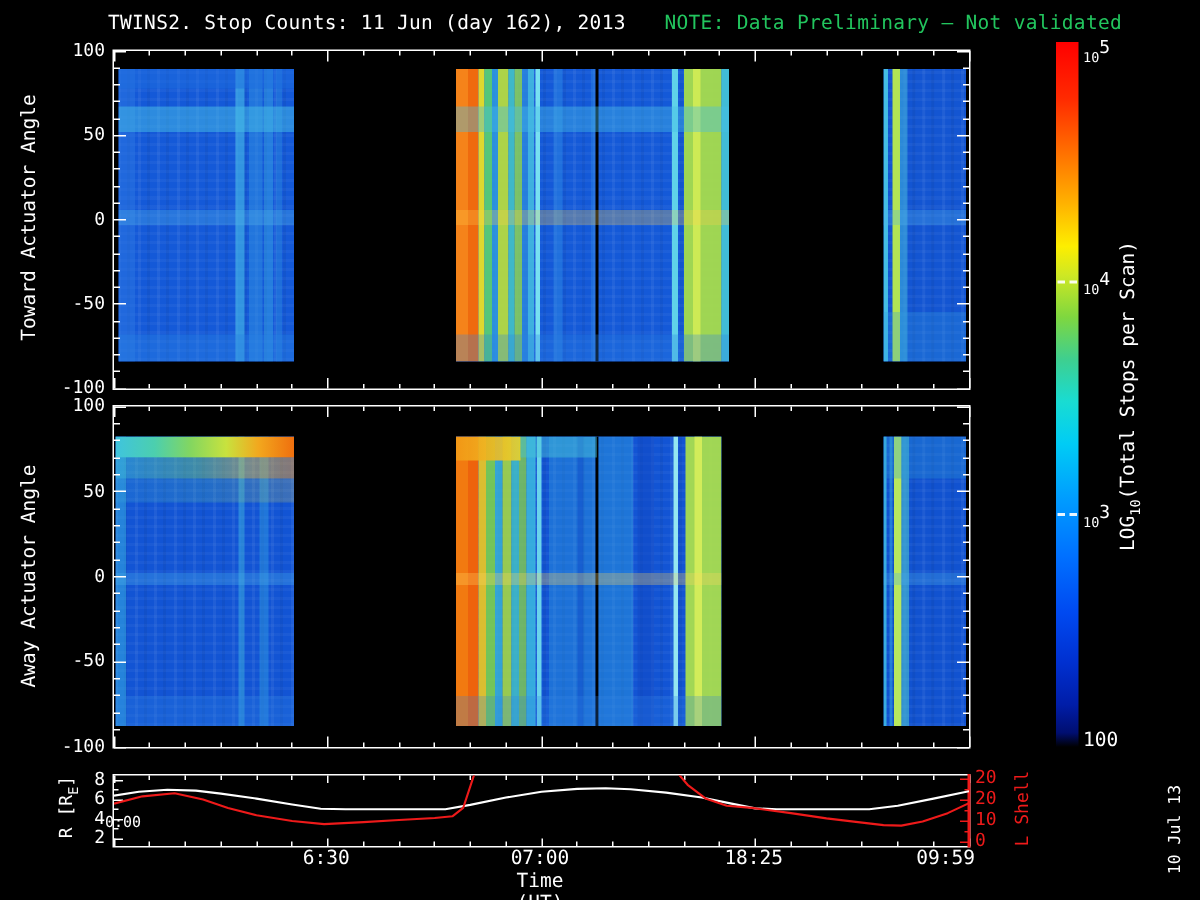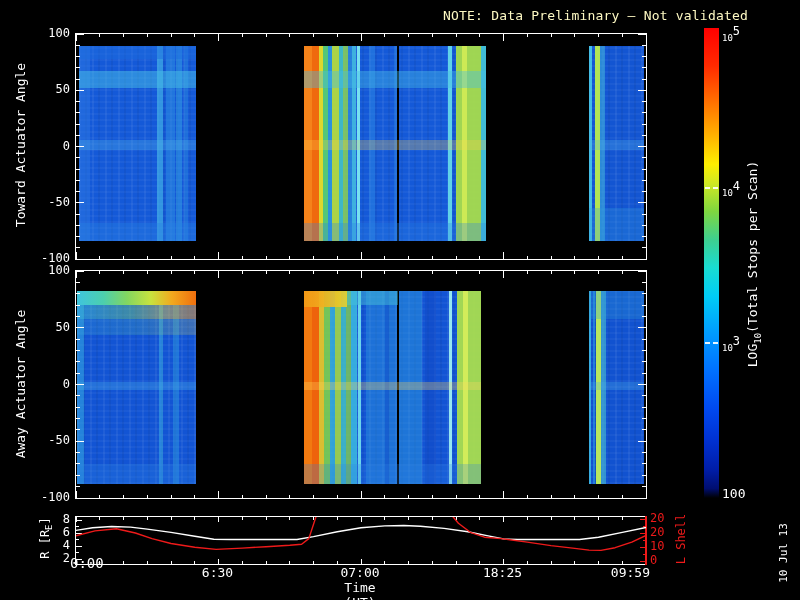--- a/index.html
+++ b/index.html
@@ -1,30 +1,31 @@
 <!DOCTYPE html>
 <html><head>
 <meta charset="utf-8">
 <style>
   html,body{margin:0;padding:0;background:#000;}
   #fig{position:relative;width:800px;height:600px;background:#000;overflow:hidden;
        font-family:"DejaVu Sans Mono","Liberation Mono",monospace;color:#fff;}
   .abs{position:absolute;}
   .panel{position:absolute;border:1px solid #fff;background:#000;}
   .ttl{font-size:13px;letter-spacing:.2px;white-space:pre;}
-  .red{color:#fef9c3;}
+  .red{color:#22c55e;}
   .rot{position:absolute;transform:translate(-50%,-50%) rotate(-90deg);white-space:pre;font-size:13px;}
   .cb-tick{position:absolute;font-size:9px;line-height:10px;white-space:nowrap;}
   .cb-tick sup{font-size:12px;position:relative;top:-2px;}
   sub{font-size:9px;}
 </style>
 </head>
 <body>
 
 <div id="fig">
+  <span class="abs ttl" style="left:72px;top:8px;">TWINS2. Stop Counts: 11 Jun (day 162), 2013</span>
   <span class="abs ttl red" style="left:443px;top:8px;">NOTE: Data Preliminary – Not validated</span>
 
   <div id="spec-toward" class="panel" style="left:75px;top:33px;width:570px;height:225px;">
       <div style="position: absolute; left: 3.0875px; top: 12.375px; width: 116.85px; height: 194.625px; background: rgb(20, 89, 216); overflow: hidden;">
         <div style="position: absolute; inset: 0px; background: repeating-linear-gradient(90deg, rgba(255, 255, 255, 0.06) 0px, rgba(255, 255, 255, 0.06) 2px, rgba(0, 0, 0, 0) 2px, rgba(0, 0, 0, 0) 6px, rgba(0, 0, 0, 0.05) 6px, rgba(0, 0, 0, 0.05) 8px, rgba(0, 0, 0, 0) 8px, rgba(0, 0, 0, 0) 13px), repeating-linear-gradient(0deg, rgba(255, 255, 255, 0.04) 0px, rgba(255, 255, 255, 0.04) 2px, rgba(0, 0, 0, 0) 2px, rgba(0, 0, 0, 0) 6px);"></div>
         <div style="position: absolute; left: 0%; width: 9.55285%; top: 0px; bottom: 0px; background: rgb(42, 116, 226); opacity: 0.55;"></div>
         <div style="position: absolute; left: 66.8699%; width: 5.28455%; top: 0px; bottom: 0px; background: rgb(70, 188, 232); opacity: 0.6;"></div>
         <div style="position: absolute; left: 74.5935%; width: 7.72358%; top: 0px; bottom: 0px; background: rgb(46, 146, 226); opacity: 0.5;"></div>
         <div style="position: absolute; left: 83.1301%; width: 5.28455%; top: 0px; bottom: 0px; background: rgb(58, 170, 230); opacity: 0.45;"></div>
         <div style="position: absolute; left: 89.8374%; width: 3.45528%; top: 0px; bottom: 0px; background: rgb(46, 142, 222); opacity: 0.4;"></div>
@@ -387,21 +388,21 @@
       </svg>
     </div>
 
   <div class="rot" style="left:20px;top:145px;">Toward Actuator Angle</div>
   <div class="rot" style="left:20px;top:384px;">Away Actuator Angle</div>
 
   <div class="rot" style="left:46px;top:538px;font-size:12px;"><span>R [R</span><sub>E</sub><span>]</span></div>
   <div class="rot red" style="left:681px;top:539px;font-size:12px;color:#ee1a1a;">L Shell</div>
 
   <div id="xlabels">
-      <div style="position: absolute; top: 555px; font-size: 14px; width: 70px; text-align: left; left: 70px;">0:00</div>
+      <div style="position: absolute; top: 543px; font-size: 10px; width: 70px; text-align: left; left: 70px;">0:00</div>
       <div style="position: absolute; top: 565px; font-size: 13px; width: 70px; text-align: center; left: 182.5px;">6:30</div>
       <div style="position: absolute; top: 565px; font-size: 13px; width: 70px; text-align: center; left: 325px;">07:00</div>
       <div style="position: absolute; top: 565px; font-size: 13px; width: 70px; text-align: center; left: 467.5px;">18:25</div>
       <div style="position: absolute; top: 565px; font-size: 13px; width: 70px; text-align: right; left: 580px;">09:59</div>
     </div>
   <div class="abs" style="left:325px;top:580px;width:70px;text-align:center;font-size:13px;">Time (UT)</div>
 
   <div id="colorbar" class="abs" style="left: 704px; top: 28px; width: 15px; height: 470px; background: linear-gradient(rgb(255, 0, 0) 0%, rgb(255, 42, 0) 8%, rgb(255, 115, 0) 16%, rgb(255, 179, 0) 23%, rgb(253, 238, 0) 29%, rgb(207, 232, 35) 33%, rgb(127, 215, 63) 39%, rgb(62, 207, 143) 45%, rgb(25, 220, 210) 51%, rgb(0, 204, 245) 57%, rgb(0, 155, 255) 65%, rgb(0, 112, 255) 73%, rgb(0, 73, 240) 81%, rgb(0, 48, 208) 88%, rgb(0, 29, 168) 94%, rgb(0, 14, 112) 98%, rgb(0, 0, 0) 100%);">
       <div style="position: absolute; left: 1px; top: 159px; width: 5px; height: 2px; background: rgb(255, 255, 255); opacity: 0.9;"></div>
       <div style="position: absolute; right: 1px; top: 159px; width: 5px; height: 2px; background: rgb(255, 255, 255); opacity: 0.9;"></div>

